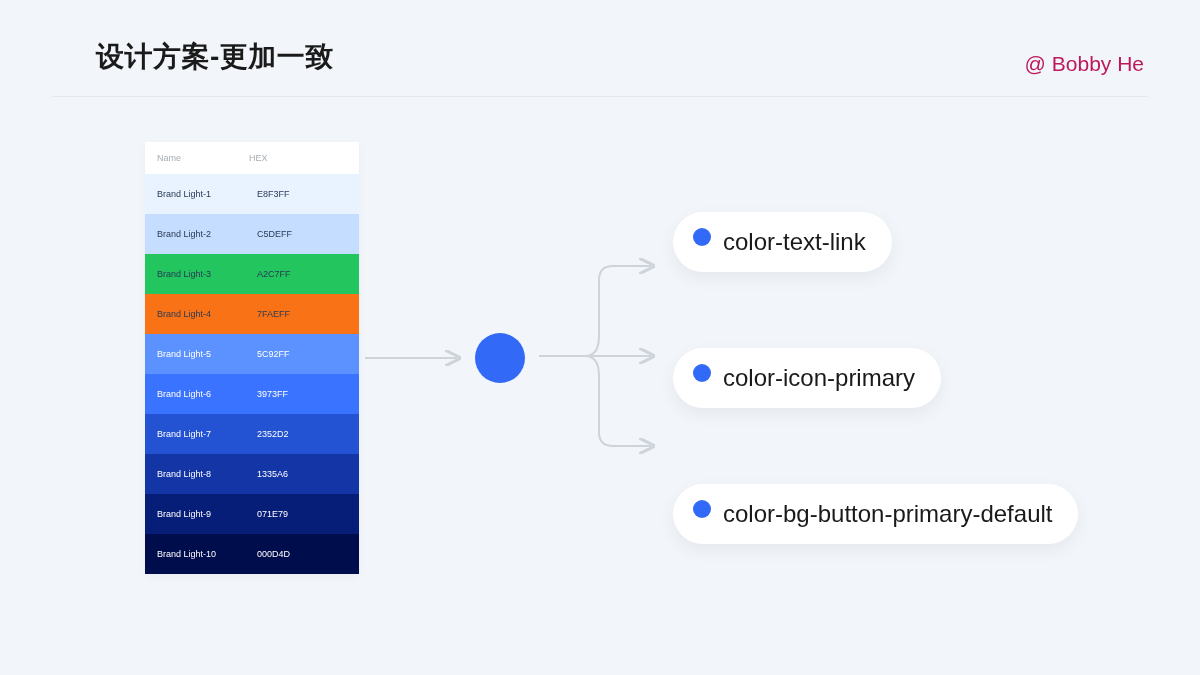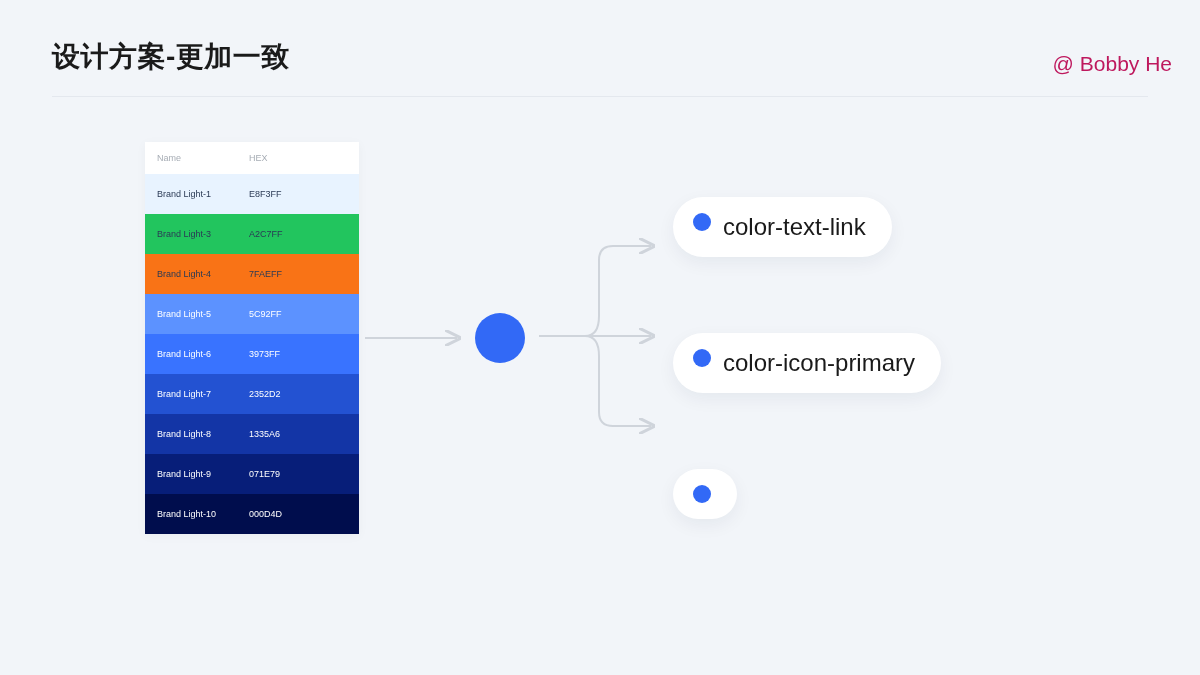--- a/index.html
+++ b/index.html
@@ -4,21 +4,22 @@
 <style>
   * { margin:0; padding:0; box-sizing:border-box; }
   body {
     width:1200px; height:675px;
     background:#f2f5f9;
     font-family:-apple-system,BlinkMacSystemFont,"Segoe UI","PingFang SC","Microsoft YaHei",sans-serif;
     position:relative; overflow:hidden;
   }
   .header {
     display:flex; justify-content:space-between; align-items:flex-end;
-    padding:38px 28px 0 52px;
+    padding:38px 56px 0 52px;
+    margin-left:44px;
   }
   .title { font-size:28px; font-weight:700; color:#1a1a1a; letter-spacing:0.5px; }
   .author { font-size:21px; color:#be185d; }
   .divider {
     position:absolute; left:52px; right:52px; top:96px;
     height:1px; background:#e4e8ee;
   }
   .content {
     position:absolute; top:142px; left:145px; right:44px;
     display:flex; align-items:center;
@@ -27,21 +28,21 @@
   .palette { width:214px; box-shadow:0 2px 10px rgba(0,0,0,0.04); }
   .palette-header {
     display:flex; font-size:9px; color:#a7adb5; background:#fff;
     padding:11px 12px 11px 12px;
   }
   .palette-header .col-name { width:92px; }
   .palette-row {
     display:flex; align-items:center;
     font-size:9px; padding:0 12px; height:40px;
   }
-  .palette-row .col-name { width:92px; }
+  .palette-row .col-name { width:100px; }
   .dark-text .col-name,.dark-text .col-hex { color:#2a3a55; }
   .light-text .col-name,.light-text .col-hex { color:#fff; }
   
   .arrow1 {
     margin-left:6px;
     display:flex; align-items:center;
   }
   .arrow1 svg { display:block; }
   
   .circle {
@@ -81,20 +82,24 @@
 
   <div class="palette">
     <div class="palette-header">
       <span class="col-name">Name</span>
       <span class="col-hex">HEX</span>
     </div>
     <div id="palette-rows">
         <div class="palette-row dark-text" style="background: rgb(232, 243, 255);">
           <span class="col-name">Brand Light-1</span>
           <span class="col-hex">E8F3FF</span>
+        </div>
+        <div class="palette-row dark-text" style="background: rgb(197, 222, 255);">
+          <span class="col-name">Brand Light-2</span>
+          <span class="col-hex">C5DEFF</span>
         </div>
         <div class="palette-row dark-text" style="background: #22c55e;">
           <span class="col-name">Brand Light-3</span>
           <span class="col-hex">A2C7FF</span>
         </div>
         <div class="palette-row dark-text" style="background: #f97316;">
           <span class="col-name">Brand Light-4</span>
           <span class="col-hex">7FAEFF</span>
         </div>
         <div class="palette-row light-text" style="background: rgb(92, 146, 255);">
@@ -154,16 +159,17 @@
       <div class="token">
         <span class="dot" style="background: rgb(50, 105, 246);"></span>
         <span>color-text-link</span>
       </div>
       <div class="token">
         <span class="dot" style="background: rgb(50, 105, 246);"></span>
         <span>color-icon-primary</span>
       </div>
       <div class="token">
         <span class="dot" style="background: rgb(50, 105, 246);"></span>
+        <span>color-bg-button-primary-default</span>
       </div>
     </div>
 
 </div>
 
 </body></html>

